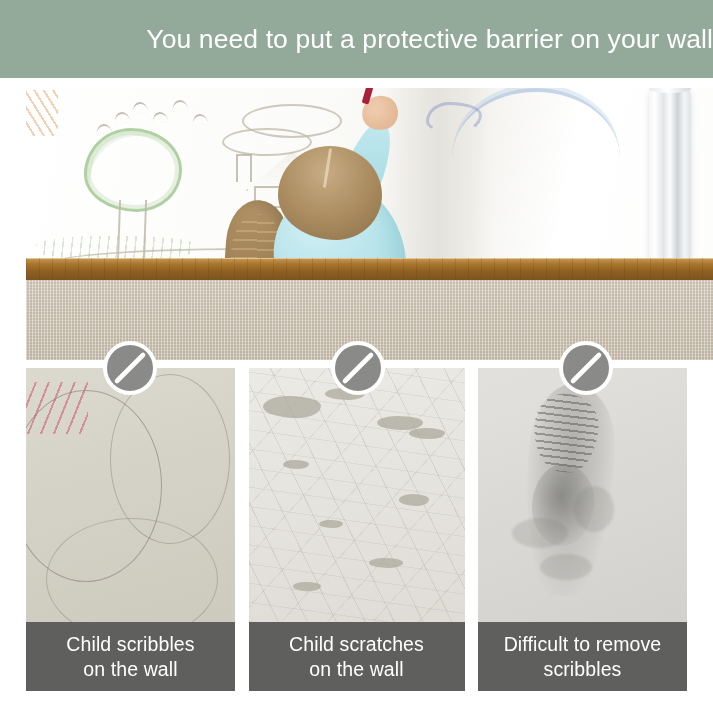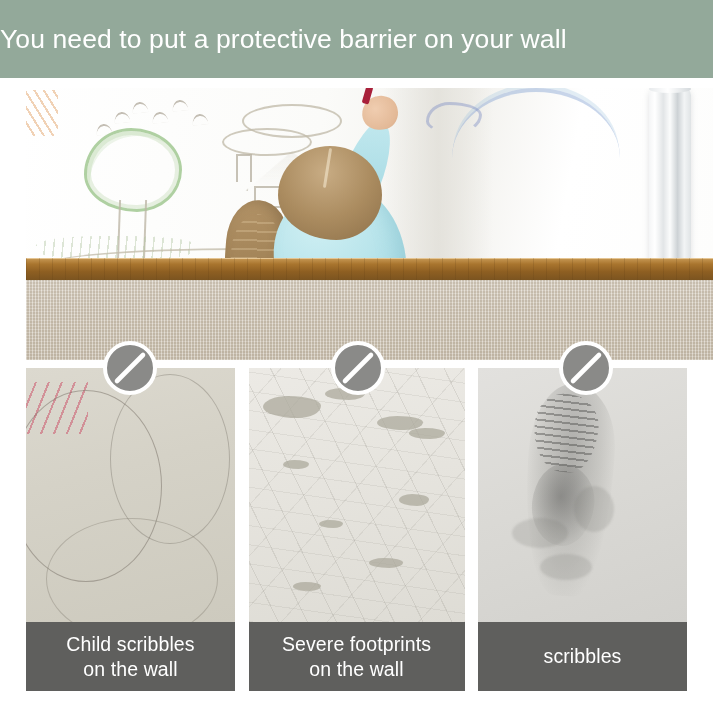--- a/index.html
+++ b/index.html
@@ -24,21 +24,21 @@
 
   
   .header-banner {
     position: absolute;
     left: 0; top: 0;
     width: 713px;
     height: 78px;
     background: #93a99a;
     display: flex;
     align-items: center;
-    justify-content: flex-start;
+    justify-content: flex-end;
   }
   .header-title {
     color: #ffffff;
     font-size: 26.5px;
     letter-spacing: 0.1px;
     font-weight: 400;
     white-space: nowrap;
     text-align: center;
   }
 
@@ -492,36 +492,37 @@
         <div class="chip" style="left:76px;  top:20px;  width:40px; height:12px;"></div>
         <div class="chip" style="left:128px; top:48px;  width:46px; height:14px;"></div>
         <div class="chip" style="left:160px; top:60px;  width:36px; height:11px;"></div>
         <div class="chip" style="left:34px;  top:92px;  width:26px; height:9px;"></div>
         <div class="chip" style="left:150px; top:126px; width:30px; height:12px;"></div>
         <div class="chip" style="left:70px;  top:152px; width:24px; height:8px;"></div>
         <div class="chip" style="left:120px; top:190px; width:34px; height:10px;"></div>
         <div class="chip" style="left:44px;  top:214px; width:28px; height:9px;"></div>
       </div>
       <div class="panel-caption">
-        <span>Severe footprints</span>
+        <span>Child scratches</span>
         <span>on the wall</span>
       </div>
     </div>
 
     <div class="panel">
       <div class="panel-photo">
         <div class="p3-bg"></div>
         <div class="p3-print"></div>
         <div class="p3-tread"></div>
         <div class="p3-heel"></div>
         <div class="p3-smudge" style="left:34px;  top:150px; width:56px; height:30px;"></div>
         <div class="p3-smudge" style="left:62px;  top:186px; width:52px; height:26px;"></div>
         <div class="p3-smudge" style="left:96px;  top:118px; width:40px; height:46px;"></div>
       </div>
       <div class="panel-caption">
+        <span>Difficult to remove</span>
         <span>scribbles</span>
       </div>
     </div>
   </div>
 
   <div class="no-icon" style="left:130px;">
     <svg viewBox="0 0 54 54" aria-hidden="true">
       <circle cx="27" cy="27" r="25" fill="#8a8a88" stroke="#ffffff" stroke-width="4"></circle>
       <line x1="14" y1="40" x2="40" y2="14" stroke="#ffffff" stroke-width="4.6" stroke-linecap="round"></line>
     </svg>

